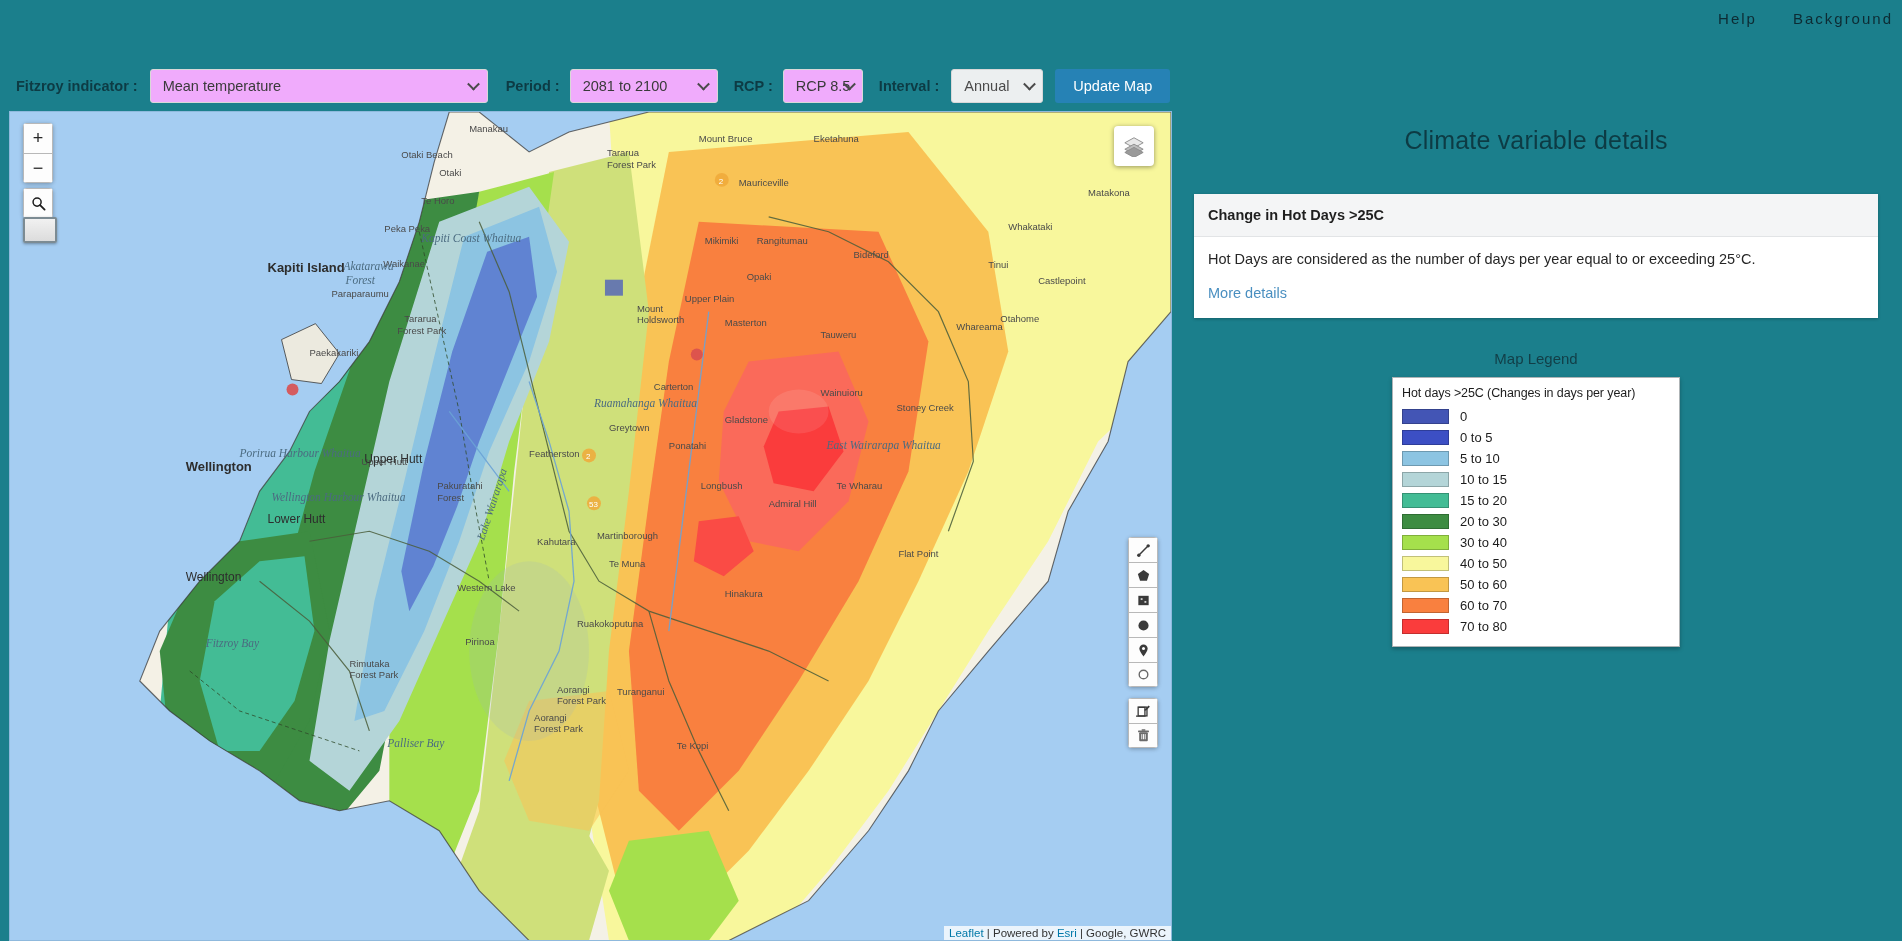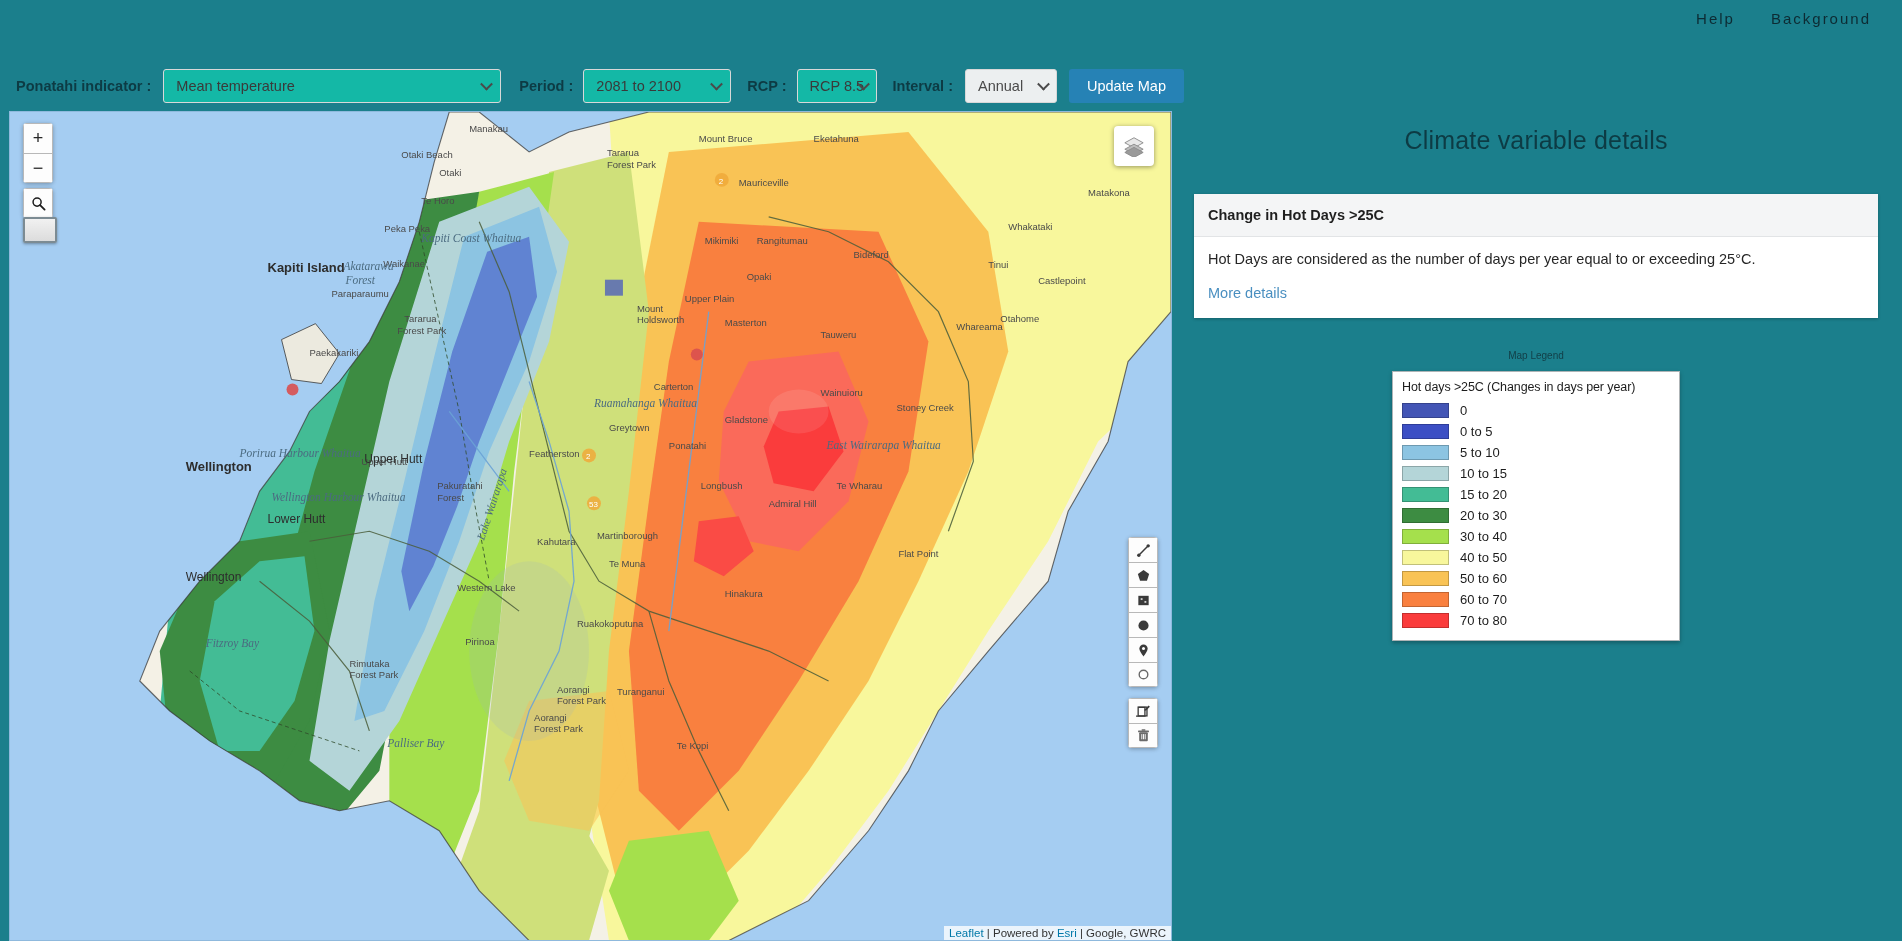--- a/index.html
+++ b/index.html
@@ -55,42 +55,42 @@
   #brand-map .m1 { left: 8px; top: 4px;  width: 30px; height: 30px; background: #cfe3c2; transform: rotate(12deg); border-radius: 4px;}
   #brand-map .m2 { left: 26px; top: 2px; width: 26px; height: 26px; background: #8fc0d8; transform: rotate(-8deg); border-radius: 4px;}
   #brand-map .m3 { left: 18px; top: 22px; width: 30px; height: 24px; background: #f0b27a; transform: rotate(10deg); border-radius: 4px;}
   #brand-map .m4 { left: 40px; top: 16px; width: 22px; height: 30px; background: #a6cf7a; transform: rotate(-5deg); border-radius: 4px;}
   #brand-map .m5 { left: 52px; top: 0px; width: 34px; height: 40px; background: #e8eef2; transform: rotate(16deg); }
   #brand-map .caption {
     position: absolute; right: 4px; bottom: 2px;
     font-size: 5px; line-height: 6px; color: #33515c; text-align: right;
   }
   #header-nav {
-    position: absolute; right: 31px; top: 10px;
+    position: absolute; right: 9px; top: 10px;
     display: flex; gap: 36px;
   }
   #header-nav a {
     color: #0d2b33; font-size: 15px; letter-spacing: 2px;
     text-decoration: none; cursor: pointer;
   }
 
   
   #controls {
     position: absolute; top: 62px; left: 0; width: 1902px; height: 48px;
     background: #1b7f8c;
     display: flex; align-items: center;
     padding-left: 16px;
   }
   .ctl-label {
     color: #0d3b44; font-size: 14.5px; font-weight: bold;
     white-space: nowrap;
   }
   .select-box {
     position: relative;
-    background: #14b8a6;
+    background: #f0abfc;
     border: 1px solid #d8d8d8;
     border-radius: 3px;
     height: 34px;
     display: flex; align-items: center;
     padding: 0 30px 0 12px;
     color: #3a3a3a; font-size: 14.5px;
     cursor: pointer; white-space: nowrap;
   }
   .select-box.muted { background: #eceff0; color: #4a4a4a; }
   .select-box .chev {
@@ -193,21 +193,21 @@
   #detail-text {
     font-size: 14.5px; color: #262626; line-height: 1.22;
   }
   #more-details {
     display: inline-block; margin-top: 16px;
     color: #4a8fc0; font-size: 14.5px;
     text-decoration: none; cursor: pointer;
   }
   #legend-title {
     text-align: center; color: #123e47;
-    font-size: 10px; margin-top: 32px;
+    font-size: 15px; margin-top: 32px;
   }
   #legend-box {
     margin: 10px auto 0 auto;
     width: 288px;
     background: #ffffff;
     border: 1px solid #aeb4b6;
     box-shadow: 0 2px 4px rgba(0,0,0,.28);
     padding: 8px 9px 9px 9px;
   }
   #legend-heading {
@@ -231,21 +231,21 @@
 <div id="header">
 
 
   <div id="header-nav">
     <a>Help</a>
     <a>Background</a>
   </div>
 </div>
 
 <div id="controls">
-  <span class="ctl-label">Ponatahi indicator :</span>
+  <span class="ctl-label">Fitzroy indicator :</span>
   <div class="select-box" id="sel-indicator">
     <span>Mean temperature</span>
     <span class="chev"></span>
   </div>
 
   <span class="ctl-label lbl-period">Period :</span>
   <div class="select-box" id="sel-period">
     <span>2081 to 2100</span>
     <span class="chev"></span>
   </div>

